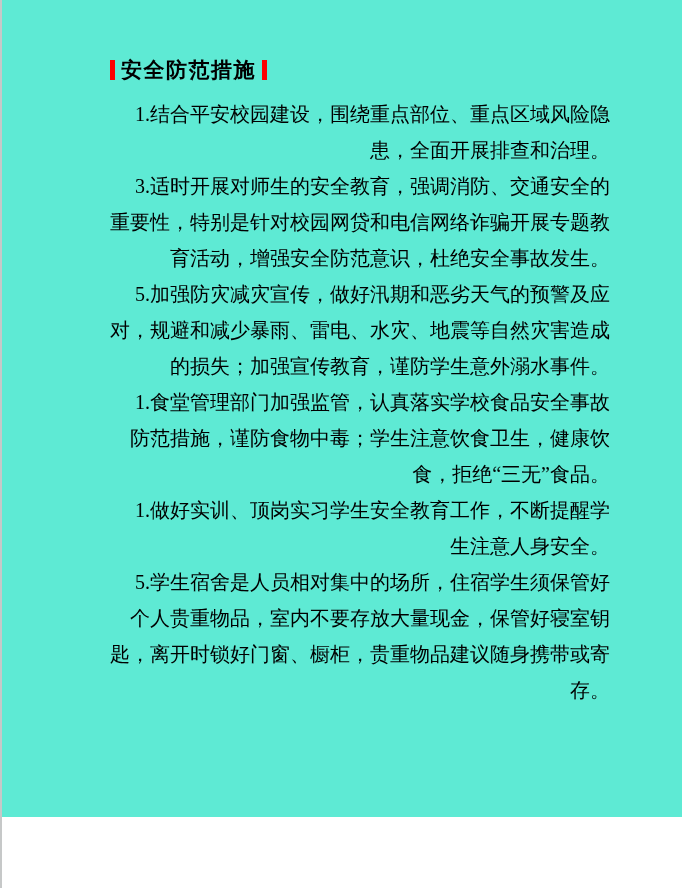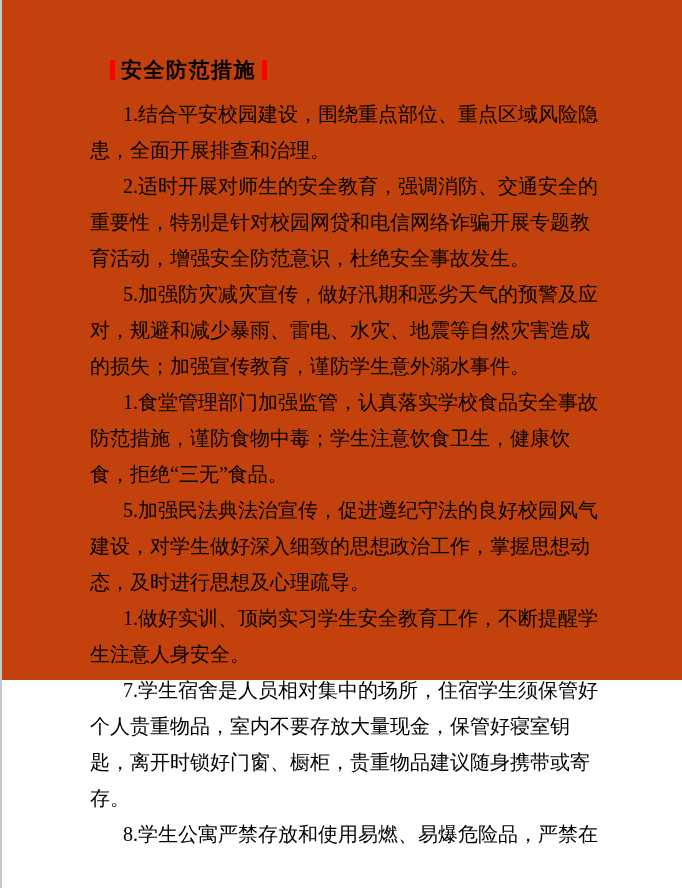--- a/index.html
+++ b/index.html
@@ -3,22 +3,22 @@
 <meta charset="utf-8">
 <style>
   html, body { margin: 0; padding: 0; }
   body {
     width: 682px; height: 896px;
     background: #ffffff;
     overflow: hidden;
   }
   .page {
     position: relative;
-    width: 682px; height: 680px;
-    background: #c2410c;
+    width: 682px; height: 817px;
+    background: #5eead4;
     color: #000000;
     font-family: "Liberation Serif", "DejaVu Serif", serif;
   }
   .page-edge {
     position: absolute;
     left: 0; top: 0;
     width: 2px; height: 888px;
     background: #c6c8c8;
   }
   .content {
@@ -48,54 +48,50 @@
     white-space: nowrap;
   }
   .body-text { margin-top: 14px; }
   .body-text p {
     margin: 0;
     font-size: 20px;
     line-height: 36px;
     text-indent: 33px;
     white-space: pre-line;
     letter-spacing: 0;
-    text-align: left;
+    text-align: right;
   }
 </style>
 </head>
 <body>
 
 <div class="page">
   <div class="page-edge"></div>
   <div class="content">
 
     <div class="title-row">
       <span class="accent-bar"></span>
       <span class="title-text">安全防范措施</span>
       <span class="accent-bar"></span>
     </div>
 
     <div class="body-text">
       <p>1.结合平安校园建设，围绕重点部位、重点区域风险隐
 患，全面开展排查和治理。</p>
-      <p>2.适时开展对师生的安全教育，强调消防、交通安全的
+      <p>3.适时开展对师生的安全教育，强调消防、交通安全的
 重要性，特别是针对校园网贷和电信网络诈骗开展专题教
 育活动，增强安全防范意识，杜绝安全事故发生。</p>
       <p>5.加强防灾减灾宣传，做好汛期和恶劣天气的预警及应
 对，规避和减少暴雨、雷电、水灾、地震等自然灾害造成
 的损失；加强宣传教育，谨防学生意外溺水事件。</p>
       <p>1.食堂管理部门加强监管，认真落实学校食品安全事故
 防范措施，谨防食物中毒；学生注意饮食卫生，健康饮
 食，拒绝“三无”食品。</p>
-      <p>5.加强民法典法治宣传，促进遵纪守法的良好校园风气
-建设，对学生做好深入细致的思想政治工作，掌握思想动
-态，及时进行思想及心理疏导。</p>
       <p>1.做好实训、顶岗实习学生安全教育工作，不断提醒学
 生注意人身安全。</p>
-      <p>7.学生宿舍是人员相对集中的场所，住宿学生须保管好
+      <p>5.学生宿舍是人员相对集中的场所，住宿学生须保管好
 个人贵重物品，室内不要存放大量现金，保管好寝室钥
 匙，离开时锁好门窗、橱柜，贵重物品建议随身携带或寄
 存。</p>
-      <p>8.学生公寓严禁存放和使用易燃、易爆危险品，严禁在</p>
     </div>
 
   </div>
 </div>
 
 </body></html>

